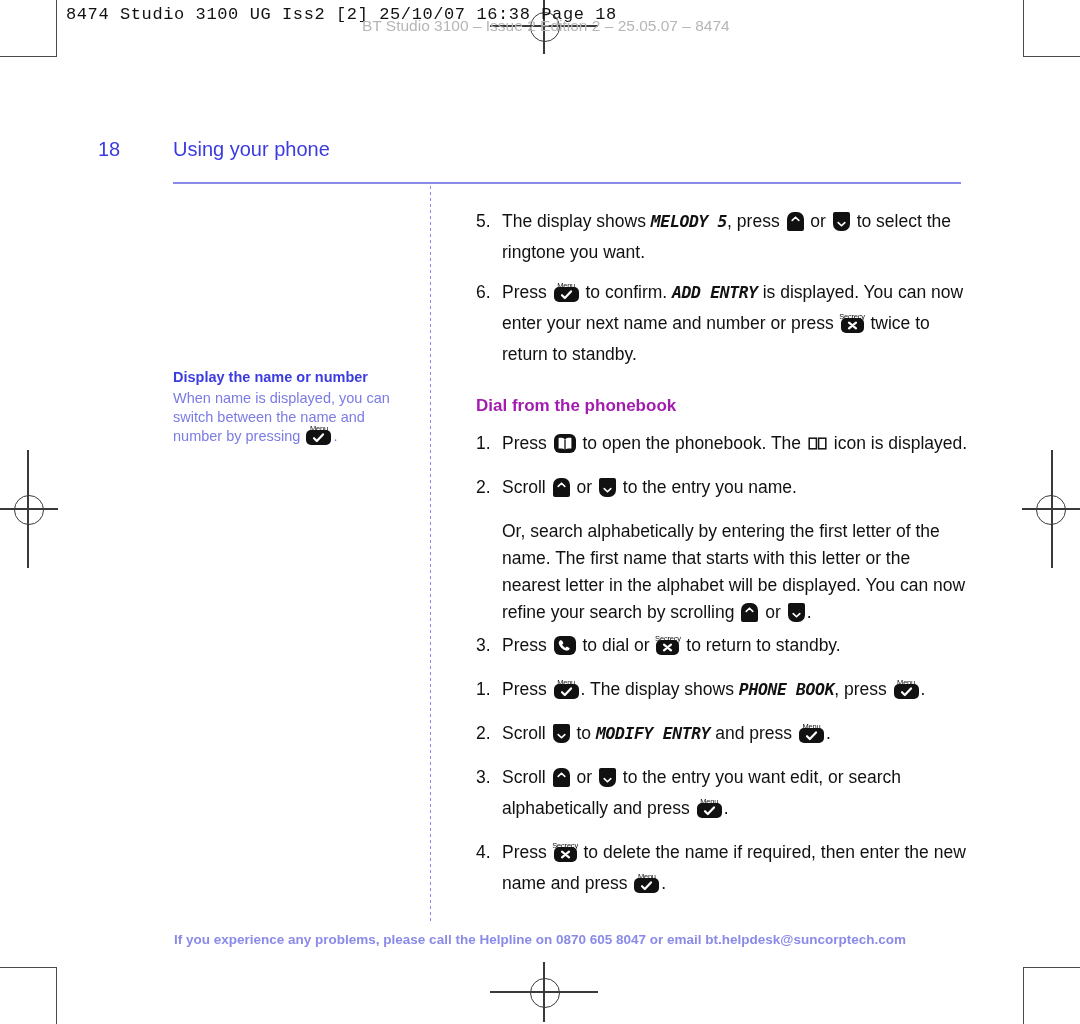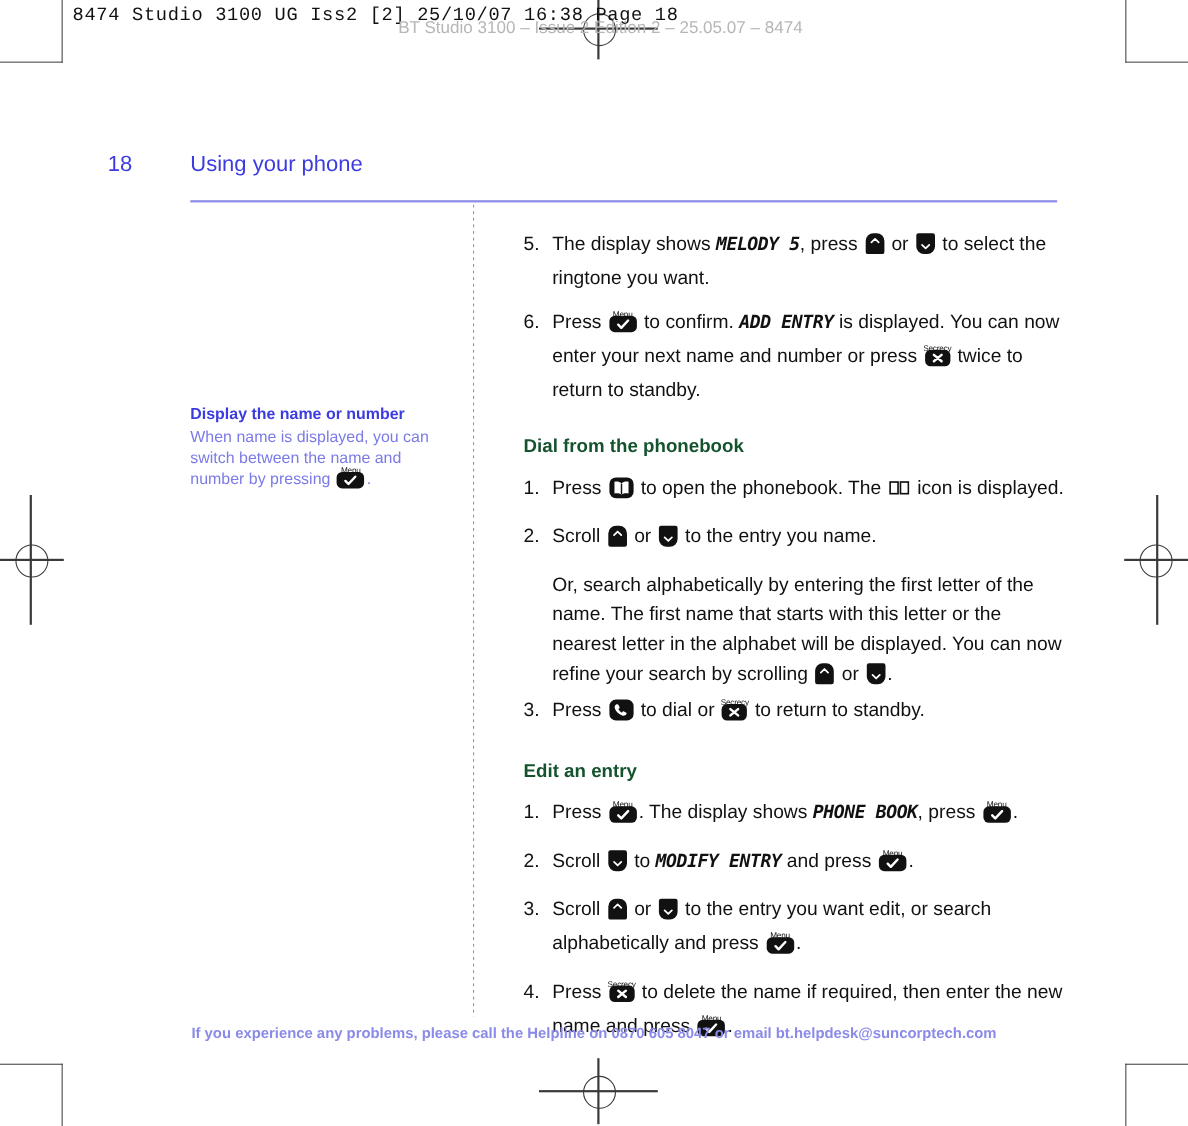--- a/index.html
+++ b/index.html
@@ -169,21 +169,21 @@
   .para {
     font-size: 17.5px;
     color: #111111;
     line-height: 27px;
     margin-left: 26px;
     margin-bottom: 2px;
   }
   .subhead {
     font-size: 17px;
     font-weight: bold;
-    color: #14532d;
+    color: #a21caf;
     margin-top: 28px;
     margin-bottom: 14px;
   }
   .lcd {
     font-family: "DejaVu Sans Mono", monospace;
     font-style: italic;
     font-weight: bold;
     letter-spacing: -0.4px;
     font-size: 16.5px;
   }
@@ -385,21 +385,20 @@
     <div class="num">3.</div>
     <div class="body">
       <span>Press </span><span class="key key-dial"><span class="cap"><svg width="22" height="19" viewBox="0 0 22 19">
               <path d="M6.4 4.2 C5.0 5.0 4.4 6.4 5.0 8.2 C5.9 11.0 8.6 13.6 11.6 14.4 C13.4 14.9 14.8 14.3 15.5 13.0 C15.8 12.4 15.6 12.0 15.0 11.7 L13.2 10.8 C12.7 10.6 12.3 10.7 12.0 11.1 L11.4 11.9 C10.1 11.3 8.8 10.0 8.1 8.6 L8.9 8.0 C9.3 7.7 9.4 7.3 9.2 6.8 L8.3 5.0 C8.0 4.4 7.5 4.0 6.4 4.2 Z" fill="#ffffff"></path>
             </svg></span></span><span> to dial or </span><span class="key key-secrecy"><span class="klabel">Secrecy</span><span class="cap"><svg width="23" height="15" viewBox="0 0 23 15">
               <path d="M8 4.6 L15 10.4 M15 4.6 L8 10.4" stroke="#ffffff" stroke-width="2.2" fill="none" stroke-linecap="round"></path>
             </svg></span></span><span> to return to standby.</span>
     </div>
   </div>
 
-  <div class="subhead">Edit an entry</div>
 
   <div class="step">
     <div class="num">1.</div>
     <div class="body">
       <span>Press </span><span class="key key-menu"><span class="klabel">Menu</span><span class="cap"><svg width="25" height="15" viewBox="0 0 25 15">
               <path d="M8 8.2 L10.8 11 L17 4.4" stroke="#ffffff" stroke-width="2.2" fill="none" stroke-linecap="round" stroke-linejoin="round"></path>
             </svg></span></span><span>. The display shows </span><span class="lcd">PHONE BOOK</span><span>, press </span><span class="key key-menu"><span class="klabel">Menu</span><span class="cap"><svg width="25" height="15" viewBox="0 0 25 15">
               <path d="M8 8.2 L10.8 11 L17 4.4" stroke="#ffffff" stroke-width="2.2" fill="none" stroke-linecap="round" stroke-linejoin="round"></path>
             </svg></span></span><span>.</span>
     </div>

